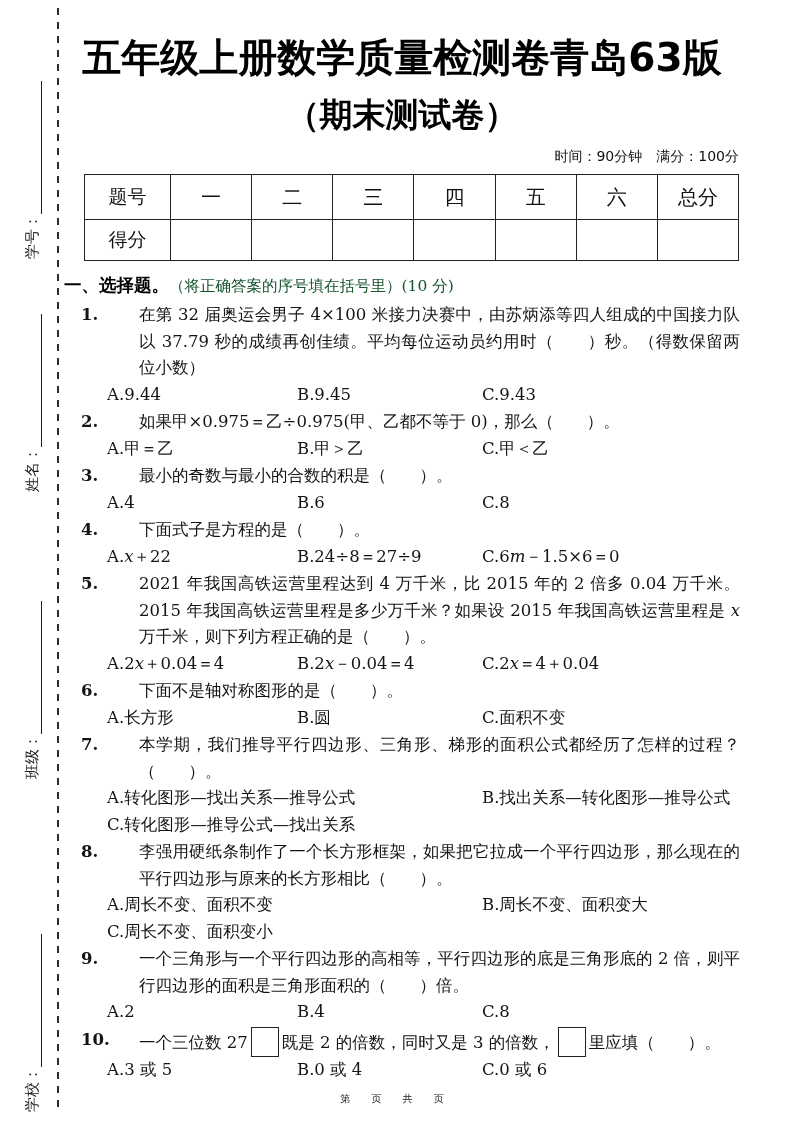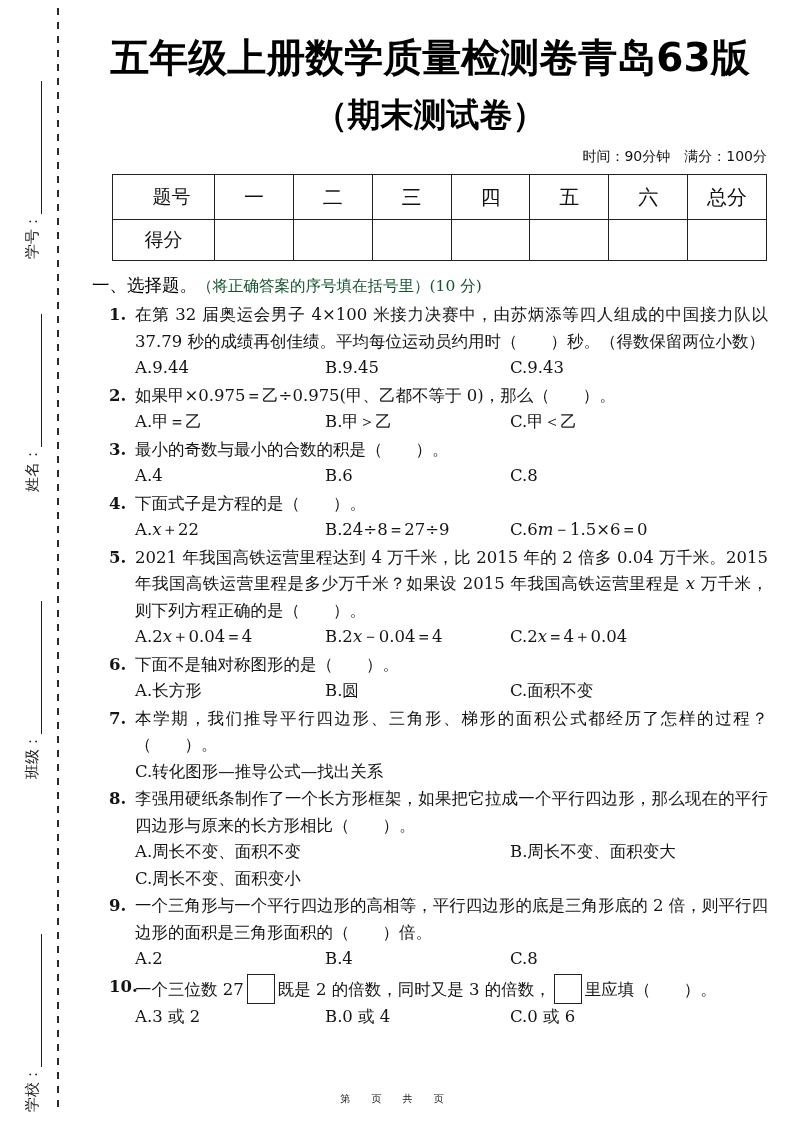--- a/index.html
+++ b/index.html
@@ -16,21 +16,21 @@
   .side-field{
     position:absolute;width:178px;height:22px;left:-58px;
     transform:rotate(-90deg);transform-origin:center;
     display:flex;align-items:flex-end;font-size:15px;white-space:nowrap;
     color:#1c1c1c;
   }
   .side-field .blank-line{flex:1;border-bottom:1.6px solid #222;}
   .sf-0{top:159px}.sf-1{top:392px}.sf-2{top:679px}.sf-3{top:1012px}
 
   
-  .main{position:absolute;left:92px;top:34px;width:676px;}
+  .main{position:absolute;left:64px;top:34px;width:676px;}
   .title{
     font-family:"DejaVu Sans","Liberation Sans",sans-serif;font-weight:bold;
     font-size:39px;text-align:center;margin:0;line-height:1.25;color:#000;
   }
   .subtitle{
     font-family:"DejaVu Sans","Liberation Sans",sans-serif;font-weight:bold;
     font-size:33px;text-align:center;margin:12px 0 14px;line-height:1.2;color:#000;
   }
   .meta{
     font-family:"DejaVu Sans","Liberation Sans",sans-serif;
@@ -41,29 +41,29 @@
     border:1.6px solid #222;text-align:center;vertical-align:middle;
     font-size:20px;color:#111;padding:0;
   }
   table.score tr.r1 td{height:44px;}
   table.score tr.r2 td{height:40px;}
   table.score td.lab{font-size:19px;}
 
   .section-head{margin:11px 0 3px;line-height:26px;}
   .section-title{
     font-family:"DejaVu Sans","Liberation Sans",sans-serif;
-    font-weight:normal;font-size:17.5px;color:#000;
+    font-weight:bold;font-size:17.5px;color:#000;
   }
   .section-note{font-size:15.5px;color:#14532d;}
 
   .questions{margin-top:2px;}
   .question{position:relative;font-size:16.5px;line-height:26.5px;margin-bottom:1px;}
   .qnum{position:absolute;left:17px;top:0;font-weight:bold;}
   .qbody{margin-left:43px;}
-  .qtext{text-align:justify;}
+  .qtext{text-align:justify;margin-left:32px;}
   .opt-row{white-space:nowrap;}
   .opt{display:inline-block;vertical-align:top;}
   .opt.w3a{width:190px}.opt.w3b{width:185px}.opt.w2a{width:375px}
   .box{
     display:inline-block;width:26px;height:28px;border:1.5px solid #222;
     vertical-align:-9px;margin:0 3px;background:#fff;
   }
   .qtext i,.opt i{font-style:italic;font-family:"DejaVu Serif","Liberation Serif",serif;}
 
   .footer{
@@ -94,21 +94,21 @@
 </div>
 
 <div class="main">
   <h1 class="title">五年级上册数学质量检测卷青岛63版</h1>
   <h2 class="subtitle">（期末测试卷）</h2>
   <div class="meta">时间：90分钟　满分：100分</div>
 
   <table class="score">
     <tbody>
       <tr class="r1">
-          <td class="lab" style="width: 85px; padding-left: 16px;">题号</td>
+          <td class="lab" style="width: 85px;">题号</td>
           <td>一</td>
           <td>二</td>
           <td>三</td>
           <td>四</td>
           <td>五</td>
           <td>六</td>
           <td>总分</td>
         </tr>
       <tr class="r2">
           <td class="lab">得分</td>
@@ -167,20 +167,21 @@
         <span class="qnum">6.</span>
         <div class="qbody">
           <div class="qtext">下面不是轴对称图形的是（　　）。</div>
           <div class="opt-row"><span class="opt w3a">A.长方形</span><span class="opt w3b">B.圆</span><span class="opt">C.面积不变</span></div>
         </div>
       </div>
       <div class="question">
         <span class="qnum">7.</span>
         <div class="qbody">
           <div class="qtext">本学期，我们推导平行四边形、三角形、梯形的面积公式都经历了怎样的过程？（　　）。</div>
+          <div class="opt-row"><span class="opt w2a">A.转化图形—找出关系—推导公式</span><span class="opt">B.找出关系—转化图形—推导公式</span></div>
           <div class="opt-row"><span class="opt">C.转化图形—推导公式—找出关系</span></div>
         </div>
       </div>
       <div class="question">
         <span class="qnum">8.</span>
         <div class="qbody">
           <div class="qtext">李强用硬纸条制作了一个长方形框架，如果把它拉成一个平行四边形，那么现在的平行四边形与原来的长方形相比（　　）。</div>
           <div class="opt-row"><span class="opt w2a">A.周长不变、面积不变</span><span class="opt">B.周长不变、面积变大</span></div>
           <div class="opt-row"><span class="opt">C.周长不变、面积变小</span></div>
         </div>
@@ -189,19 +190,19 @@
         <span class="qnum">9.</span>
         <div class="qbody">
           <div class="qtext">一个三角形与一个平行四边形的高相等，平行四边形的底是三角形底的 2 倍，则平行四边形的面积是三角形面积的（　　）倍。</div>
           <div class="opt-row"><span class="opt w3a">A.2</span><span class="opt w3b">B.4</span><span class="opt">C.8</span></div>
         </div>
       </div>
       <div class="question">
         <span class="qnum">10.</span>
         <div class="qbody">
           <div class="qtext">一个三位数 27<span class="box"></span>既是 2 的倍数，同时又是 3 的倍数，<span class="box"></span>里应填（　　）。</div>
-          <div class="opt-row"><span class="opt w3a">A.3 或 2</span><span class="opt w3b">B.0 或 4</span><span class="opt">C.0 或 6</span></div>
+          <div class="opt-row"><span class="opt w3a">A.3 或 5</span><span class="opt w3b">B.0 或 4</span><span class="opt">C.0 或 6</span></div>
         </div>
       </div>
     </div>
 </div>
 
 <div class="footer">第 页 共 页</div>
 
 </body></html>

